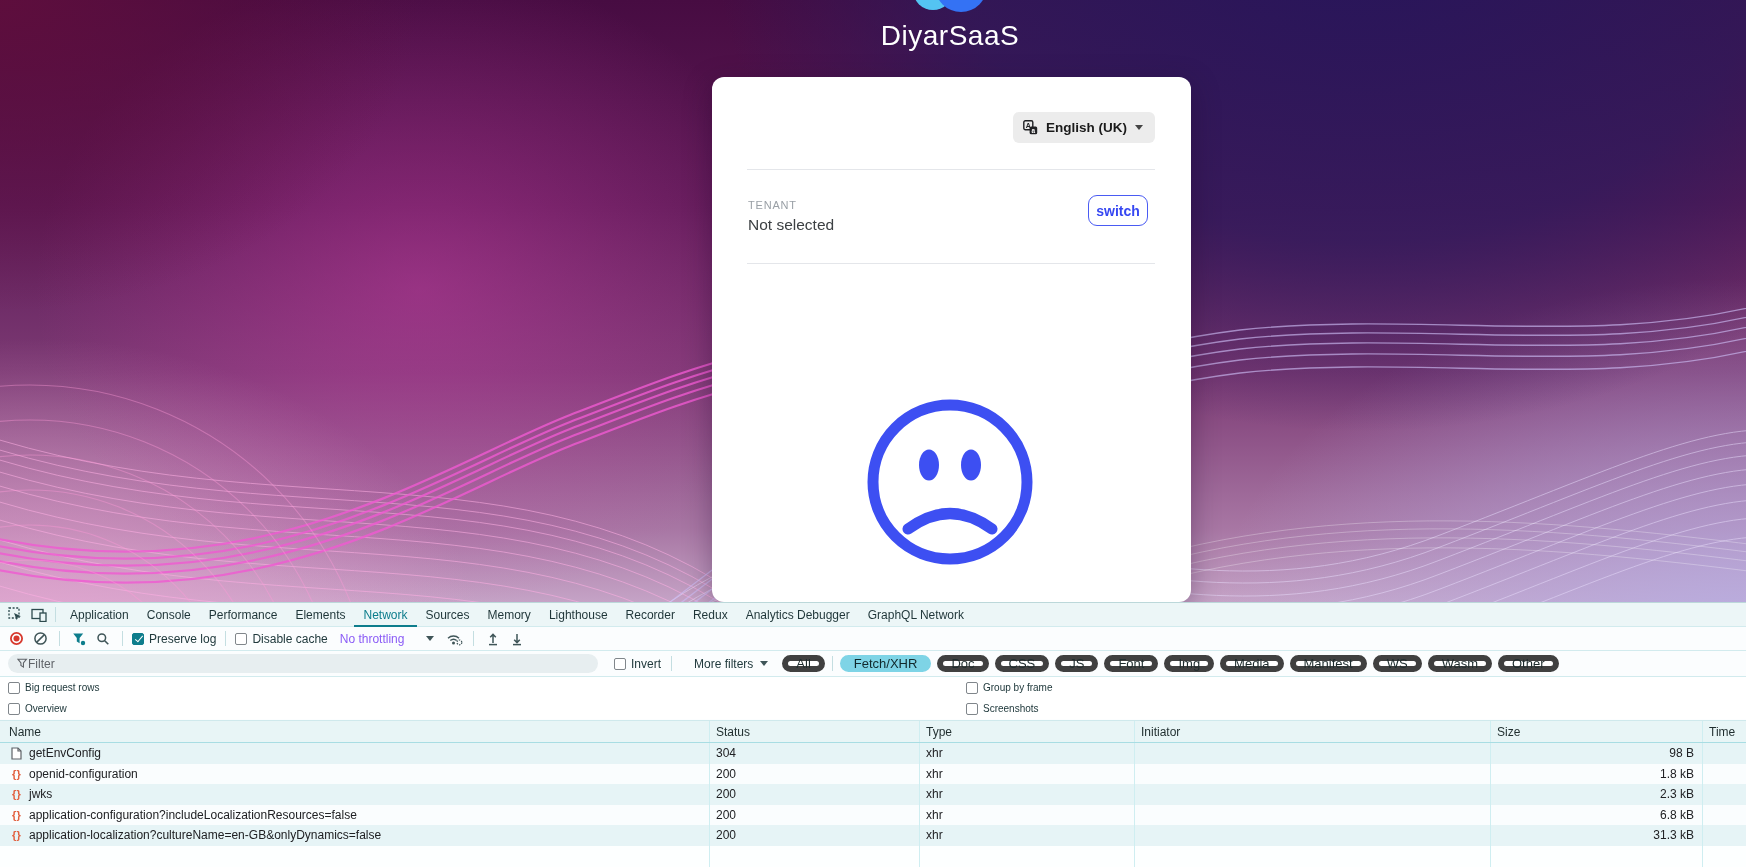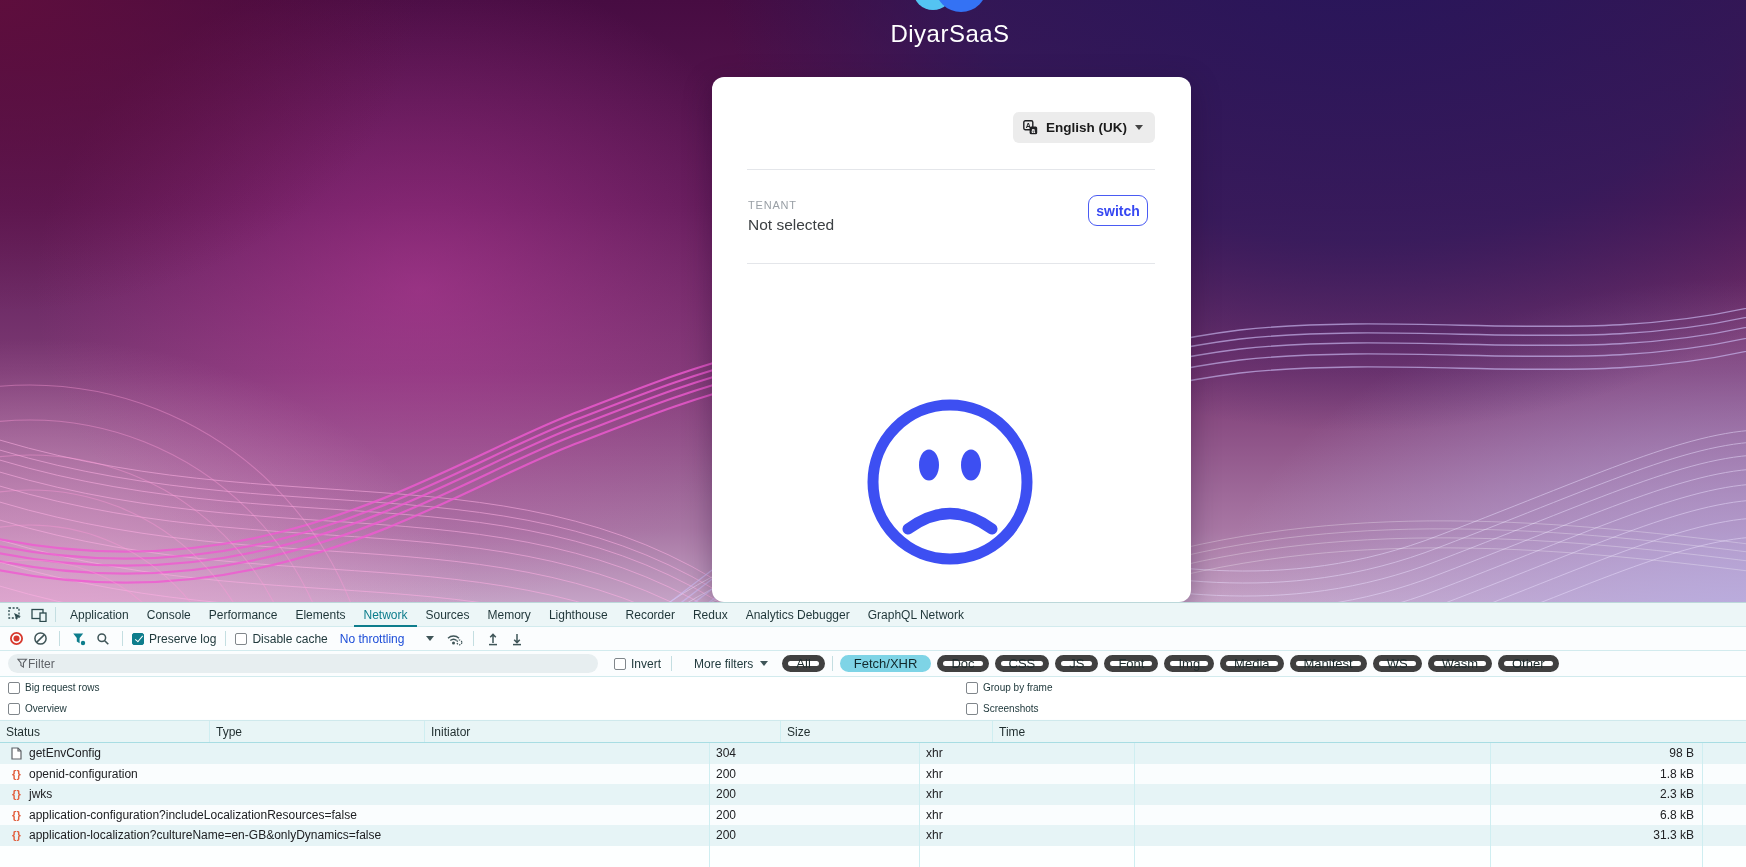--- a/index.html
+++ b/index.html
@@ -17,21 +17,21 @@
       radial-gradient(ellipse 760px 560px at 2% 112%, rgba(233,166,210,.85) 0%, rgba(233,166,210,0) 60%),
       linear-gradient(180deg, #470c42 0%, #5d1a56 34%, #7c3a74 62%, #a877a4 88%, #c5a3c6 100%);
   }
   .wallpaper svg { position:absolute; left:0; top:0; }
 
   
   .brand { position:absolute; left:950px; top:0; transform:translateX(-50%); text-align:center; width:400px; }
   .logo-clip { position:relative; margin:0 auto; width:86px; height:13px; overflow:hidden; }
   .logo-b1 { position:absolute; left:6px; top:-30px; width:40px; height:40px; border-radius:50%; background:#54c4f2; }
   .logo-b2 { position:absolute; left:28px; top:-40px; width:52px; height:52px; border-radius:50%; background:#3472f4; }
-  .brand-title { margin-top:7px; color:#ffffff; font-size:24px; font-weight:500; letter-spacing:.5px; }
+  .brand-title { margin-top:7px; color:#ffffff; font-size:28px; font-weight:500; letter-spacing:.5px; }
 
   
   .card { position:absolute; left:712px; top:77px; width:479px; height:525px; background:#fff; border-radius:12px;
           box-shadow:0 8px 28px rgba(30,5,40,.35); }
   .lang-btn { position:absolute; right:36px; top:35px; height:31px; padding:0 12px 0 10px; display:flex; align-items:center; gap:8px;
               background:#ececec; border:none; border-radius:6px; cursor:pointer; }
   .lang-label { font-size:13.5px; font-weight:700; color:#1b1b1b; }
   .caret { width:0; height:0; border-left:4px solid transparent; border-right:4px solid transparent; border-top:5px solid #444; }
   .divider { position:absolute; left:35px; right:36px; height:1px; background:#e4e6ea; }
   .d1 { top:92px; } .d2 { top:186px; }
@@ -51,21 +51,21 @@
   .vdiv { width:1px; height:15px; background:#c4dee1; margin:0 5px; }
   .dt-tab { padding:0 9px; height:24px; display:flex; align-items:center; cursor:pointer; white-space:nowrap; color:#1e3538;text-align:center; }
   .dt-tab.active { color:#0d7d8c; box-shadow:inset 0 -2px 0 #0d7d8c; font-weight:400; }
   .dt-toolbar { height:24px; background:#fbfdfe; padding-left:6px; gap:4px; }
   .tbtn { width:20px; height:18px; display:flex; align-items:center; justify-content:center; cursor:pointer; }
   .chk { display:flex; align-items:center; gap:5px; cursor:pointer; white-space:nowrap; }
   .box { width:12px; height:12px; border:1px solid #80868b; border-radius:2px; background:#fff; position:relative; }
   .box.checked { background:#0e7d8c; border-color:#0e7d8c; }
   .box.checked::after { content:""; position:absolute; left:3.5px; top:0.5px; width:3px; height:7px;
                         border:solid #fff; border-width:0 1.6px 1.6px 0; transform:rotate(40deg); }
-  .throttle { display:flex; align-items:center; gap:22px; margin-left:8px; cursor:pointer; color:#1d4ed8; }
+  .throttle { display:flex; align-items:center; gap:22px; margin-left:8px; cursor:pointer; color:#8b5cf6; }
   .dt-filterbar { height:26px; background:#fbfdfe; padding:0 8px; }
   .filter-pill { width:590px; height:19px; background:#e7eef0; border-radius:10px; display:flex; align-items:center; padding:0 9px; }
   .filter-pill input { border:none; background:transparent; outline:none; font-size:12px; width:520px; color:#202124; }
   .filter-pill input::placeholder { color:#5f6368; }
   .morefilters { display:flex; align-items:center; gap:7px; margin-left:12px; cursor:pointer; }
   .pills { display:flex; align-items:center; gap:6px; margin-left:14px; }
   .pill { height:17px; padding:0 8px; display:flex; align-items:center; background:#fff; border:6px solid #404040;
           border-radius:9px; font-size:13px; color:#1f2d2e; cursor:pointer; white-space:nowrap; }
   .pill.active { background:#7ed4e6; border-color:#7ed4e6; color:#11292c; }
   .dt-opts { height:21px; background:#fff; padding-left:8px; position:relative; border-bottom:none; display:flex; align-items:center; }
@@ -334,20 +334,21 @@
         <span>Overview</span>
       </label>
       <label class="chk opt-right">
         <span class="box"></span>
         <span>Screenshots</span>
       </label>
     </div>
 
     <div class="net-table">
       <div class="nrow hdr">
+        <div class="cell c-name">Name</div>
         <div class="cell c-status">Status</div>
         <div class="cell c-type">Type</div>
         <div class="cell c-init">Initiator</div>
         <div class="cell c-size" style="justify-content:flex-start;">Size</div>
         <div class="cell c-time">Time</div>
       </div>
 
       <div class="nrow odd">
         <div class="cell c-name">
           <span class="ficon">

